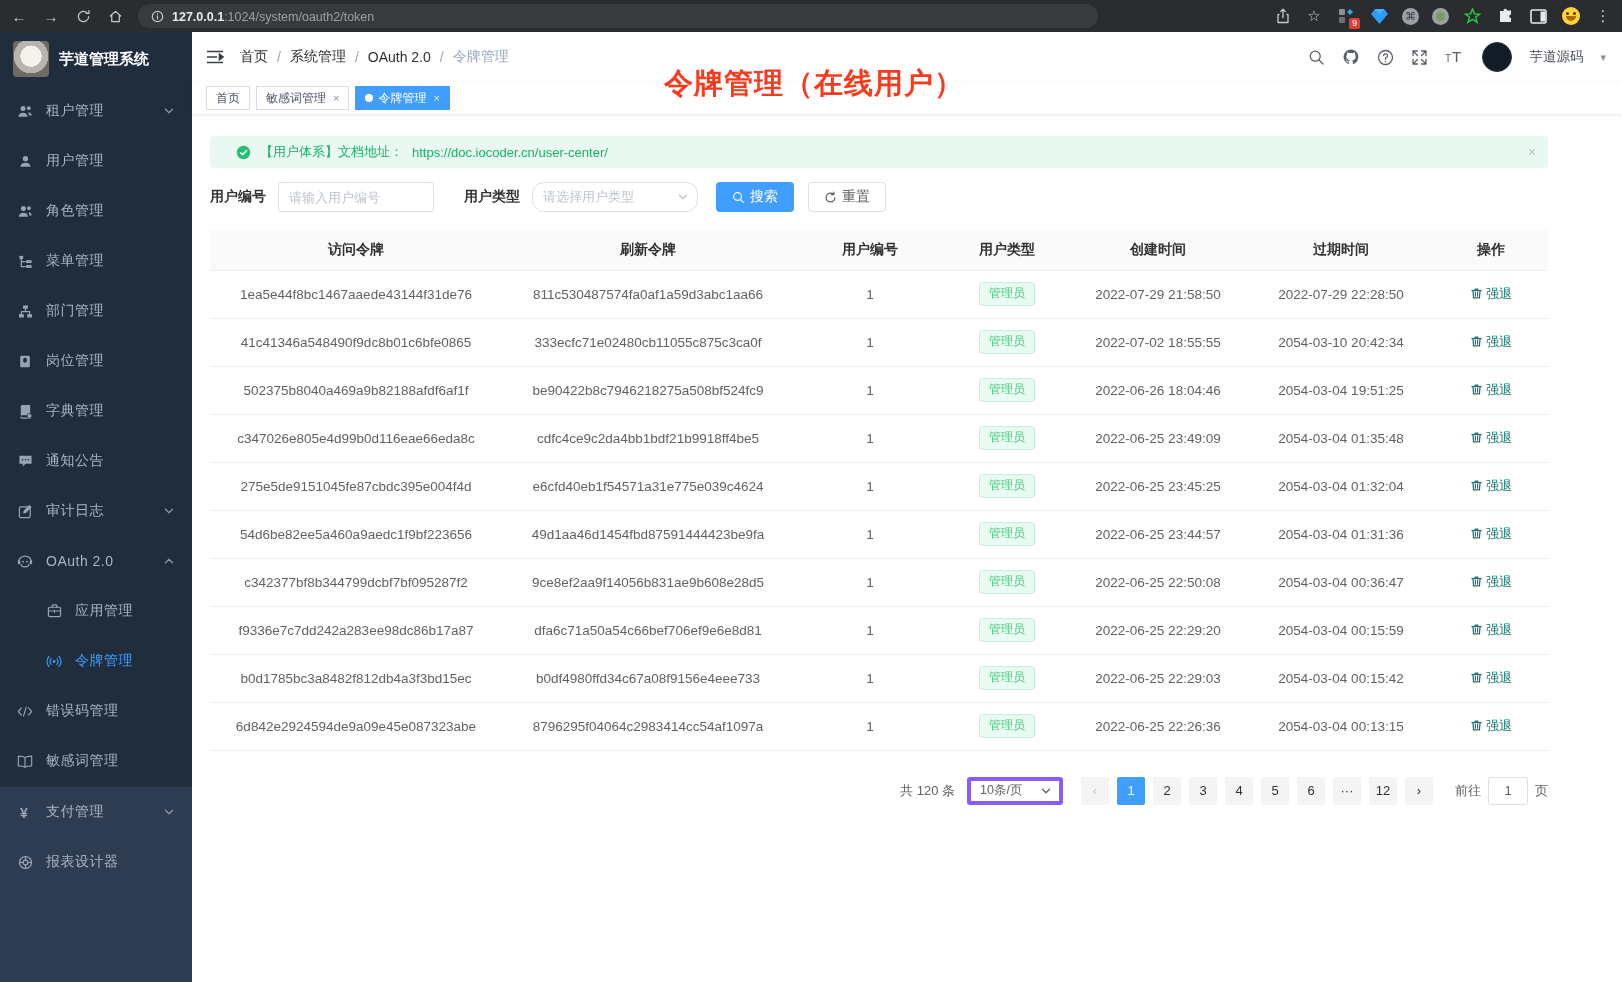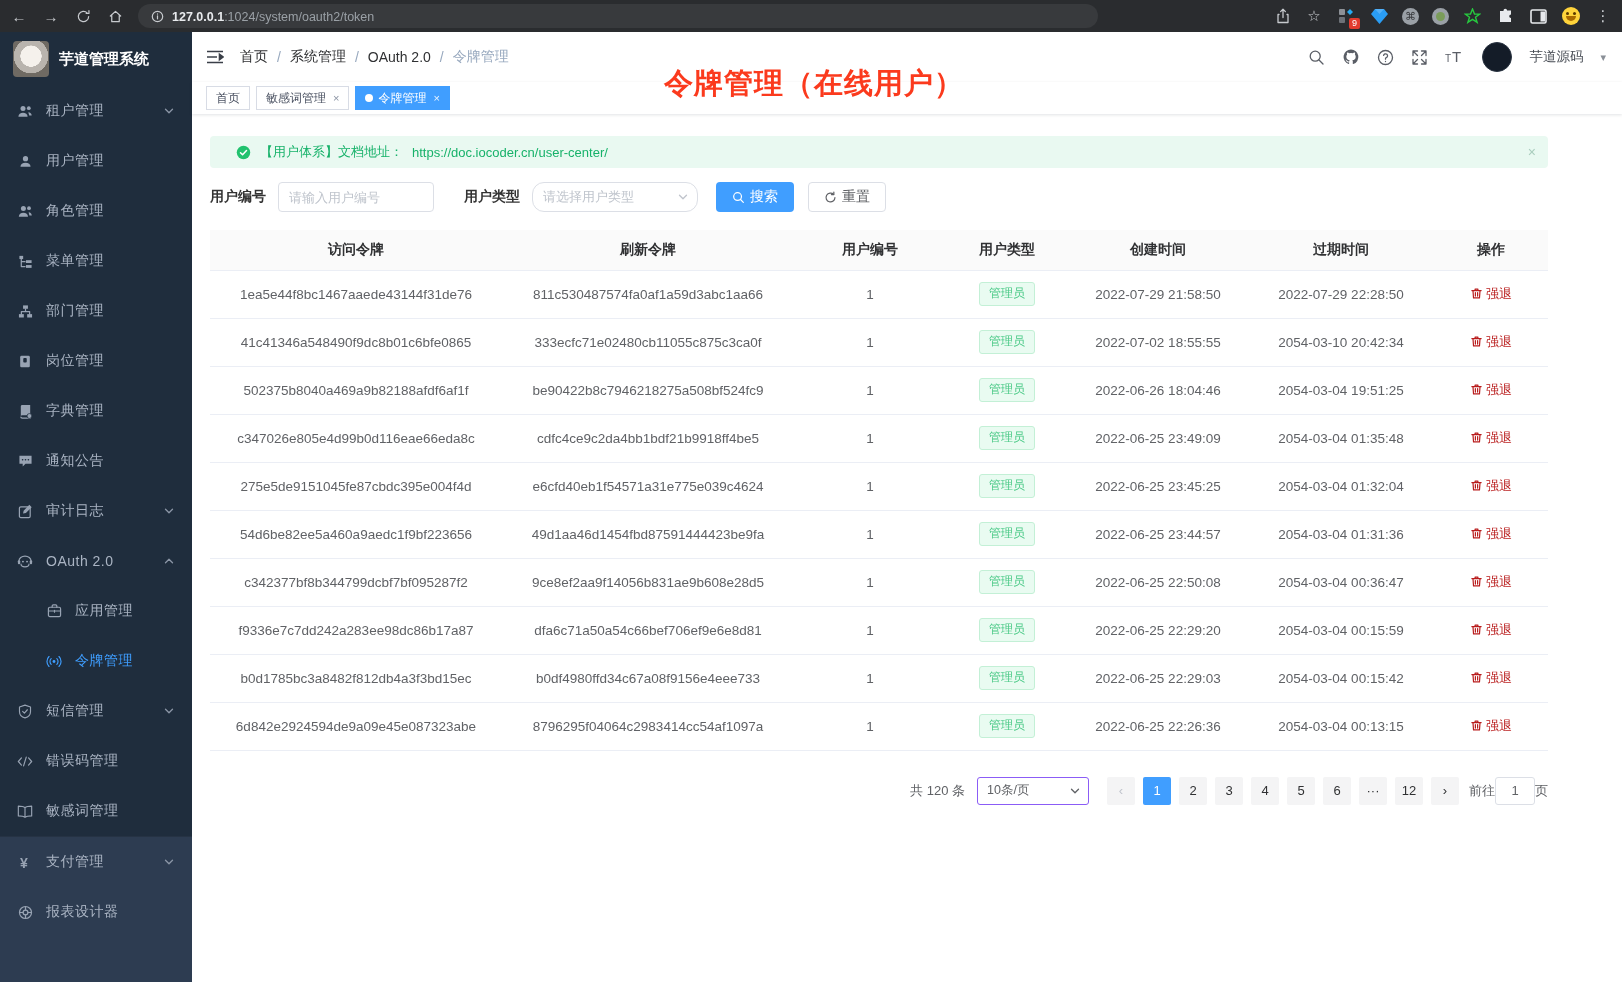--- a/index.html
+++ b/index.html
@@ -74,30 +74,30 @@
   .btn { height:30px; border-radius:4px; font-size:14px; display:flex; align-items:center; gap:5px; padding:0 15px; cursor:pointer; border:1px solid transparent; }
   .btn-primary { background:#409eff; color:#fff; }
   .btn-plain { background:#fff; border-color:#dcdfe6; color:#606266; margin-left:4px; }
   .gap20 { width:10px; }
 
   
   table.tbl { width:1338px; border-collapse:collapse; margin-top:18px; table-layout:fixed; }
   .tbl th { background:#fafafa; height:40px; font-size:14px; color:#303133; font-weight:bold; border-bottom:1px solid #ebeef5; text-align:center; }
   .tbl td { height:48px; font-size:13.5px; color:#606266; border-bottom:1px solid #ebeef5; text-align:center; white-space:nowrap; overflow:hidden; }
   .tag-success { display:inline-block; padding:3px 9px; font-size:12px; color:#49c986; background:#e9fbf1; border:1px solid #c3f0d6; border-radius:3px; line-height:1.3; }
-  .op-link { color:#b91c1c; font-size:13px; text-decoration:none; display:inline-flex; align-items:center; gap:3px; cursor:pointer; }
+  .op-link { color:#0f766e; font-size:13px; text-decoration:none; display:inline-flex; align-items:center; gap:3px; cursor:pointer; }
 
   
   .pager-row { width:1338px; margin-top:26px; display:flex; align-items:center; justify-content:flex-end; gap:8px; font-size:13px; color:#606266; }
   .pg-total { margin-right:4px; }
-  .pg-size { width:112px; height:28px; border:1px solid #8b5cf6; border-radius:3px; display:flex; align-items:center; justify-content:space-between; padding:0 7px 0 9px; color:#606266; font-size:12.5px; cursor:pointer; margin-right:10px; }
+  .pg-size { width:96px; height:28px; border:4px solid #8b5cf6; border-radius:3px; display:flex; align-items:center; justify-content:space-between; padding:0 7px 0 9px; color:#606266; font-size:12.5px; cursor:pointer; margin-right:10px; }
   .pg-btn { min-width:28px; height:28px; background:#f4f4f5; border-radius:2px; display:flex; align-items:center; justify-content:center; font-size:13px; color:#303133; cursor:pointer; padding:0 4px; }
   .pg-btn.disabled { color:#c0c4cc; }
   .pg-btn.active { background:#409eff; color:#fff; }
-  .pg-goto { display:flex; align-items:center; margin-left:2px; }
+  .pg-goto { display:flex; align-items:center; gap:7px; margin-left:14px; }
   .pg-input { width:40px; height:28px; border:1px solid #dcdfe6; border-radius:3px; text-align:center; font-size:13px; color:#606266; outline:none; }
   svg { display:block; }
 </style>
 </head>
 <body>
 
 <div class="browser-bar">
   <span class="nav-ico">←</span>
   <span class="nav-ico">→</span>
   <span class="nav-ico">
@@ -308,34 +308,20 @@
           <span class="mi-icon">
             <svg width="17" height="13" viewBox="0 0 18 13">
               <circle cx="9" cy="6.5" r="1.6" fill="currentColor"></circle>
               <path d="M5.8 9.7a4.5 4.5 0 0 1 0-6.4M12.2 3.3a4.5 4.5 0 0 1 0 6.4M3.4 12.1a7.9 7.9 0 0 1 0-11.2M14.6.9a7.9 7.9 0 0 1 0 11.2" fill="none" stroke="currentColor" stroke-width="1.3" stroke-linecap="round" stroke-linejoin="round"></path>
             </svg>
           </span>
           <span class="mi-label">令牌管理</span>
         </div>
         <div class="menu-item">
           <span class="mi-icon">
-            <svg width="14" height="15" viewBox="0 0 16 17">
-              <path d="M8 1.2l6.3 2.2v5c0 3.6-2.6 6.4-6.3 7.4-3.7-1-6.3-3.8-6.3-7.4v-5z" fill="none" stroke="currentColor" stroke-width="1.3" stroke-linecap="round" stroke-linejoin="round"></path>
-              <path d="M5.3 8.3l2 2 3.4-3.8" fill="none" stroke="currentColor" stroke-width="1.3" stroke-linecap="round" stroke-linejoin="round"></path>
-            </svg>
-          </span>
-          <span class="mi-label">短信管理</span>
-          <span class="mi-chevron">
-            <svg width="12" height="12" viewBox="0 0 12 12">
-              <path d="M2.5 4.2L6 7.8l3.5-3.6" fill="none" stroke="currentColor" stroke-width="1.3" stroke-linecap="round" stroke-linejoin="round"></path>
-            </svg>
-          </span>
-        </div>
-        <div class="menu-item">
-          <span class="mi-icon">
             <svg width="16" height="13" viewBox="0 0 18 13">
               <path d="M5 2.5L1.5 6.5 5 10.5M13 2.5l3.5 4L13 10.5M10.4 1.5l-3 10" fill="none" stroke="currentColor" stroke-width="1.3" stroke-linecap="round" stroke-linejoin="round"></path>
             </svg>
           </span>
           <span class="mi-label">错误码管理</span>
         </div>
         <div class="menu-item">
           <span class="mi-icon">
             <svg width="16" height="13" viewBox="0 0 18 14">
               <path d="M9 2.6C7.6 1.4 5.2 1 1.5 1v11c3.7 0 6.1.4 7.5 1.6 1.4-1.2 3.8-1.6 7.5-1.6V1C12.8 1 10.4 1.4 9 2.6zM9 2.6v11" fill="none" stroke="currentColor" stroke-width="1.3" stroke-linecap="round" stroke-linejoin="round"></path>

